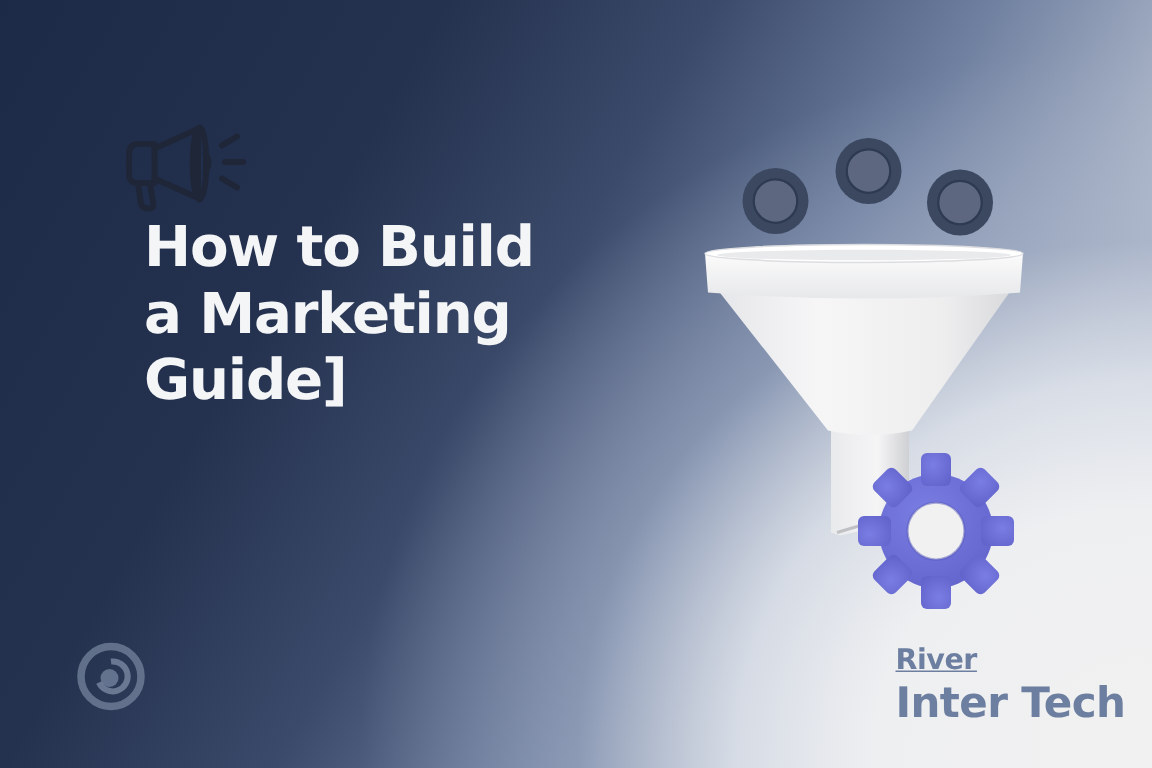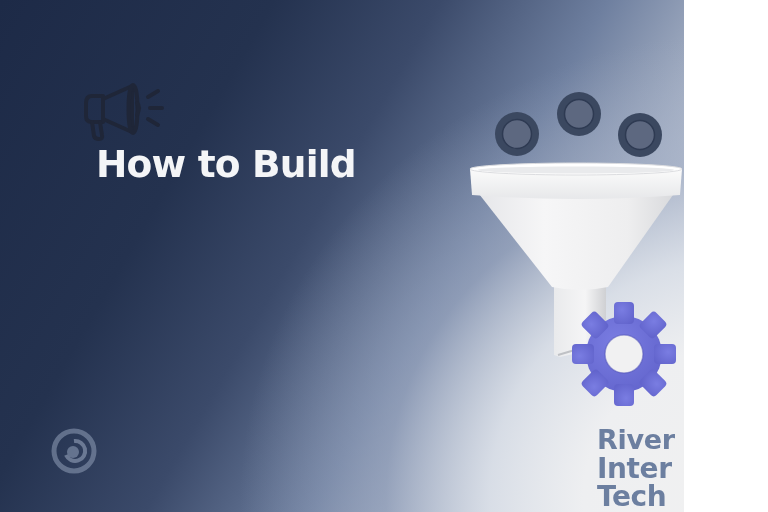--- a/index.html
+++ b/index.html
@@ -1,39 +1,39 @@
 <!DOCTYPE html>
 <html><head>
   <meta charset="utf-8">
   <style>
     * { margin: 0; padding: 0; box-sizing: border-box; }
     html, body { width: 768px; height: 512px; overflow: hidden; }
     body { font-family: "DejaVu Sans", "Liberation Sans", sans-serif; }
     .canvas {
-      position: relative; width: 684px; height: 512px; overflow: hidden;
+      position: relative; width: 768px; height: 512px; overflow: hidden;
       background:
         radial-gradient(ellipse 520px 470px at 760px 500px, #f1f1f1 0%, #eeeff1 34%, rgba(220,225,233,0.9) 52%, rgba(160,172,196,0.55) 72%, rgba(90,106,140,0) 100%),
         linear-gradient(120deg, #1d2a47 0%, #24324f 28%, #3b4a6a 45%, #6e7f9f 62%, #b7c0d0 80%, #e8e9ec 100%);
     }
     .megaphone { position: absolute; left: 78px; top: 72px; width: 100px; height: 70px; }
     .headline {
       position: absolute; left: 96px; top: 142px; color: #f4f5f7;
       font-family: "DejaVu Sans", sans-serif; font-weight: 600; font-size: 37.5px;
       line-height: 44.5px; letter-spacing: -0.8px;
     }
     .headline .line { display: block; white-space: nowrap; }
     .swirl { position: absolute; left: 50px; top: 427px; width: 48px; height: 48px; opacity: 0.9; }
     .coin { position: absolute; }
     .funnel { position: absolute; left: 466px; top: 155px; width: 220px; height: 215px; }
     .gear { position: absolute; left: 570px; top: 300px; width: 108px; height: 108px; }
     .brand {
       position: absolute; left: 597px; top: 425px; color: #6c7fa0;
       font-family: "DejaVu Sans", sans-serif; font-weight: 600;
     }
-    .brand .b1 { display: block; font-size: 27px; line-height: 30px; letter-spacing: -0.3px; }
+    .brand .b1 { display: block; font-size: 19px; line-height: 30px; letter-spacing: -0.3px; text-decoration: underline; }
     .brand .b2 { display: block; font-size: 28px; line-height: 28px; letter-spacing: -0.4px; }
   </style>
 </head>
 <body>
 
 <div class="canvas">
 
   <svg class="megaphone" viewBox="0 0 100 70">
     <g fill="none" stroke="#1f2638" stroke-width="4" stroke-linecap="round" stroke-linejoin="round">
       <path d="M25 27 L54 14 L54 60 L25 47"></path>
@@ -42,20 +42,22 @@
       <path d="M14 50 L16 64 Q17 67 21 67 Q25 67 24 63 L22 50"></path>
       <path d="M59 31 Q63 35 59 43"></path>
       <line x1="70" y1="25" x2="80" y2="19"></line>
       <line x1="72" y1="36" x2="84" y2="36"></line>
       <line x1="70" y1="47" x2="80" y2="53"></line>
     </g>
   </svg>
 
   <div class="headline">
     <span class="line">How to Build</span>
+    <span class="line">a Marketing</span>
+    <span class="line">Guide]</span>
   </div>
 
   <svg class="swirl" viewBox="0 0 48 48">
     <circle cx="24" cy="24" r="20" fill="none" stroke="#8391ab" stroke-width="5" opacity="0.7"></circle>
     <path d="M24 14 A10 10 0 1 1 16 28" fill="none" stroke="#8997b0" stroke-width="4" opacity="0.75"></path>
     <circle cx="23" cy="25" r="6" fill="#7b89a4" opacity="0.8"></circle>
   </svg>
 
   <svg class="coin" style="left:494px; top:111px; width:46px; height:46px;" viewBox="0 0 46 46">
     <circle cx="23" cy="23" r="22" fill="#3b4860"></circle>

